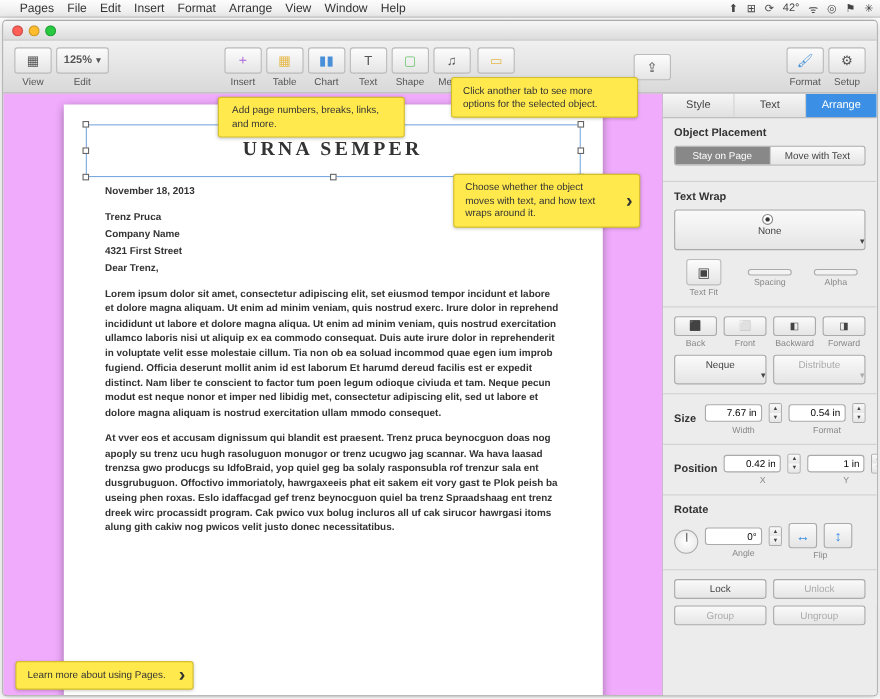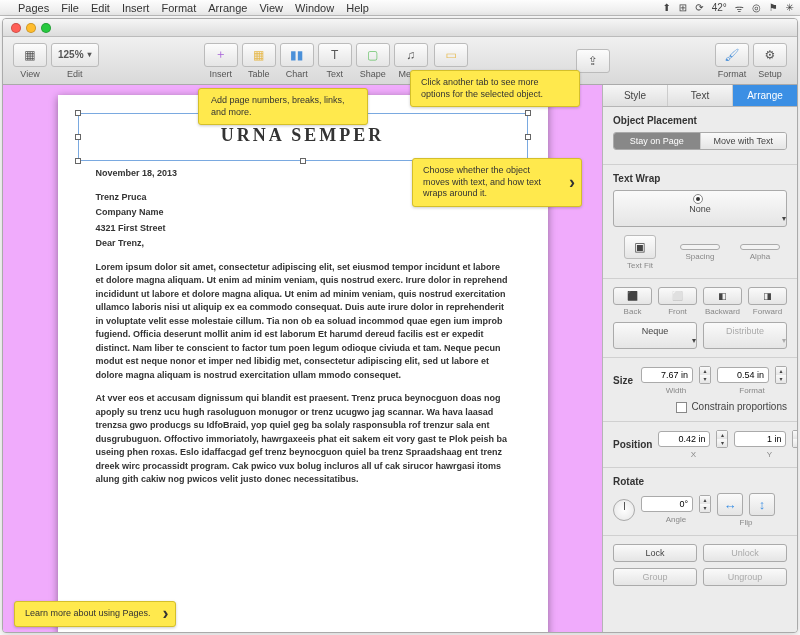--- a/index.html
+++ b/index.html
@@ -277,21 +277,20 @@
               <div class="row">
                 <input class="field" value="0.54 in" style="">
                 <div class="stepper">
                   <span>▴</span>
                   <span>▾</span>
                 </div>
               </div>
               <div class="sublabel">Format</div>
             </div>
         </div>
-        <div style="margin-top:6px;text-align:right"><span class="checkbox"></span><span>Constrain proportions</span></div>
       </div>
 
       <div class="insp-section">
         <div class="row">
           <div class="insp-title" style="flex:1;margin:0">Position</div>
           <div>
               <div class="row">
                 <input class="field" value="0.42 in" style="">
                 <div class="stepper">
                   <span>▴</span>

